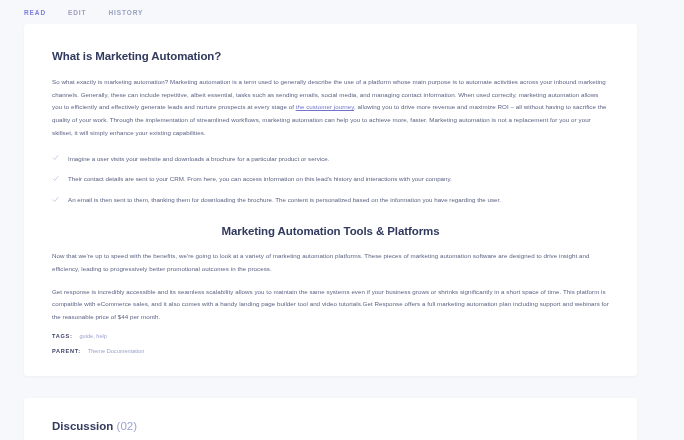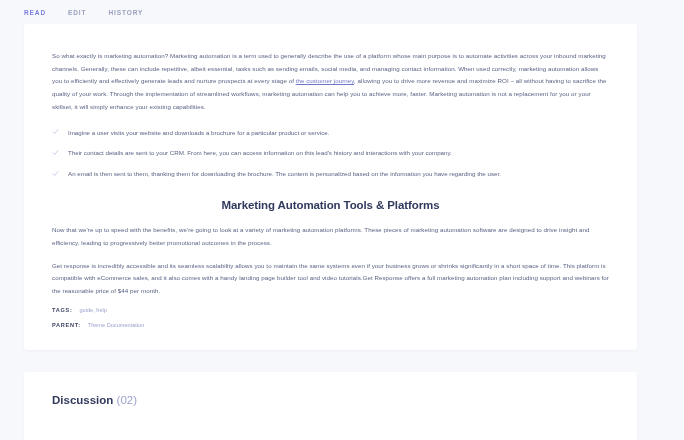--- a/index.html
+++ b/index.html
@@ -122,20 +122,21 @@
 <body>
 
 <div class="tabbar">
   <div class="tab active">READ</div>
   <div class="tab">EDIT</div>
   <div class="tab">HISTORY</div>
 </div>
 
 <div class="card article">
 
+  <h2 class="section-title">What is Marketing Automation?</h2>
 
   <p class="body"><span>So what exactly is marketing automation? Marketing automation is a term used to generally describe the use of a platform whose main purpose is to automate activities across your inbound marketing channels. Generally, these can include repetitive, albeit essential, tasks such as sending emails, social media, and managing contact information. When used correctly, marketing automation allows you to efficiently and effectively generate leads and nurture prospects at every stage of </span><a class="inline-link" href="#">the customer journey</a><span>, allowing you to drive more revenue and maximize ROI – all without having to sacrifice the quality of your work. Through the implementation of streamlined workflows, marketing automation can help you to achieve more, faster. Marketing automation is not a replacement for you or your skillset, it will simply enhance your existing capabilities.</span></p>
 
   <ul class="checklist">
     <li>
       <span class="check-icon">
         <svg viewBox="0 0 12 12">
             <path d="M1.5 6.5 L4.5 9.5 L10.5 2.5" fill="none" stroke="#b9bedd" stroke-width="1.3" stroke-linecap="round" stroke-linejoin="round"></path>
           </svg>
       </span>

